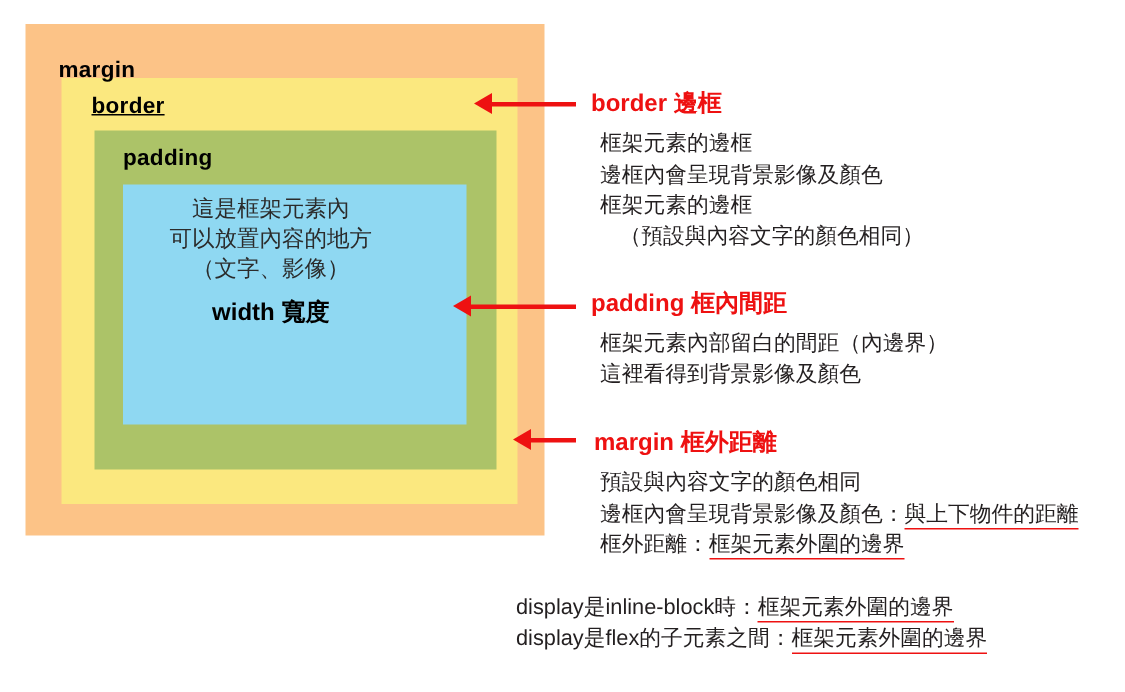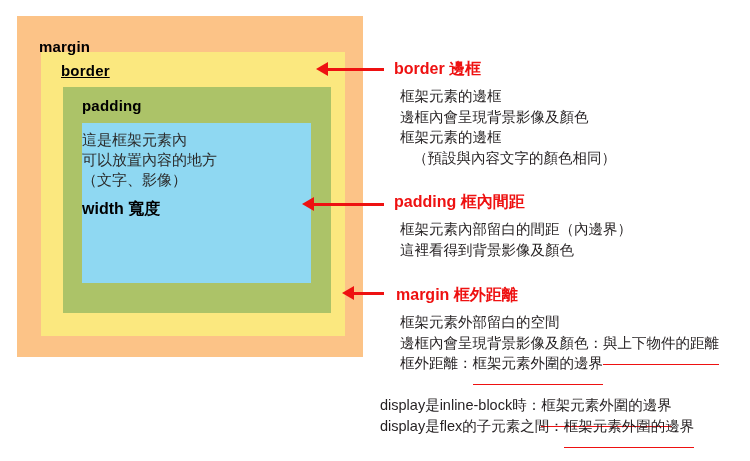--- a/index.html
+++ b/index.html
@@ -69,21 +69,21 @@
   }
   .label-margin  { left: 22px;  top: 10px; margin-top: 12px;  }
   .label-border  { left: 44px;  top: 46px; text-decoration: underline;  }
   .label-padding { left: 65px;  top: 81px;  }
 
   .content-text {
     position: absolute;
     left: 65px;
     top: 114px;
     width: 197px;
-    text-align: left;
+    text-align: center;
     line-height: 1.32;
   }
   .content-text .ct-line {
     font-size: 15px;
     color: #2b2b2b;
   }
   .content-text .ct-strong {
     font-size: 16px;
     font-weight: bold;
     color: #000000;
@@ -130,30 +130,30 @@
     position: absolute;
     font-size: 14.5px;
     color: #231f20;
     line-height: 1.42;
     white-space: nowrap;
   }
   .sec-body .indent { padding-left: 13px; display: block; }
 
   .u-red {
     border-bottom: 1.6px solid #ee1111;
-    padding-bottom: 13px;
+    padding-bottom: 1px;
   }
 
   #t-border   { left: 6px;  top: 59px;  }
   #b-border   { left: 12px; top: 86px;  }
   #t-padding  { left: 6px;  top: 192px; }
   #b-padding  { left: 12px; top: 219px; }
   #t-margin   { left: 8px;  top: 285px; }
   #b-margin   { left: 12px; top: 312px; }
-  #b-extra    { left: -44px; top: 395px; margin-left: 36px; }
+  #b-extra    { left: -44px; top: 395px; }
 </style>
 </head>
 <body>
 
 <div id="diagram">
 
   <div class="boxlayer layer-margin" style="background: rgb(252, 195, 135);"></div>
   <div class="boxlayer layer-border" style="background: rgb(251, 232, 127);"></div>
   <div class="boxlayer layer-padding" style="background: rgb(172, 195, 104);"></div>
   <div class="boxlayer layer-content" style="background: rgb(143, 216, 242);"></div>
@@ -186,21 +186,21 @@
   </div>
 
   <div class="sec-title" id="t-padding">padding 框內間距</div>
   <div class="sec-body" id="b-padding">
     <div>框架元素內部留白的間距（內邊界）</div>
     <div>這裡看得到背景影像及顏色</div>
   </div>
 
   <div class="sec-title" id="t-margin">margin 框外距離</div>
   <div class="sec-body" id="b-margin">
-    <div>框架元素外部留白的空間</div>
+    <div>預設與內容文字的顏色相同</div>
     <div>
       <span>邊框內會呈現背景影像及顏色：</span><span class="u-red">與上下物件的距離</span>
     </div>
     <div>
       <span>框外距離：</span><span class="u-red">框架元素外圍的邊界</span>
     </div>
   </div>
 
   <div class="sec-body" id="b-extra">
     <div>

